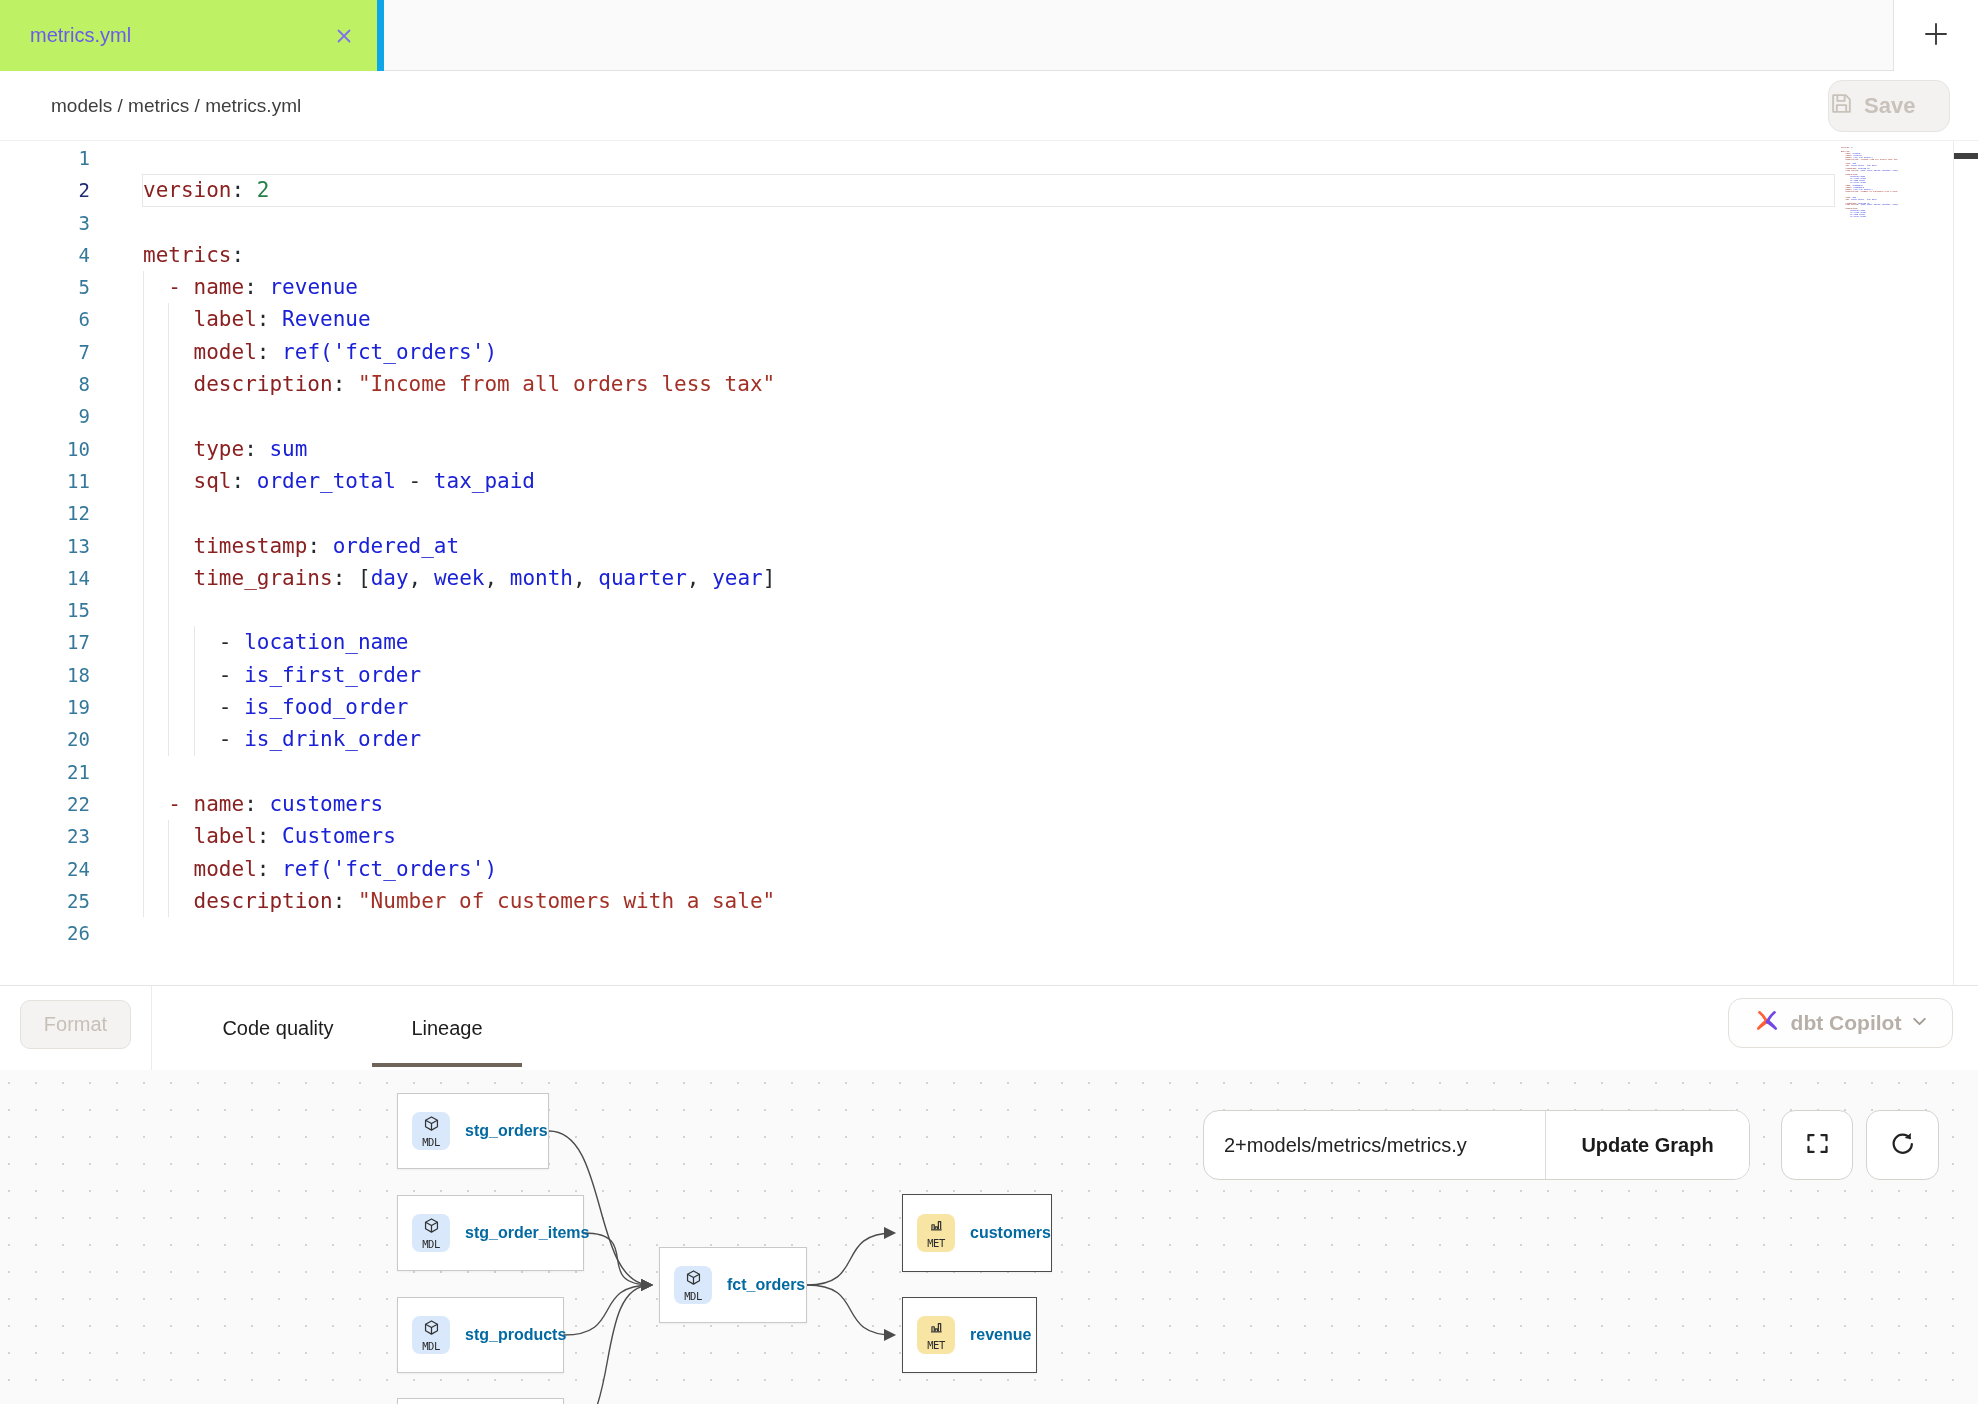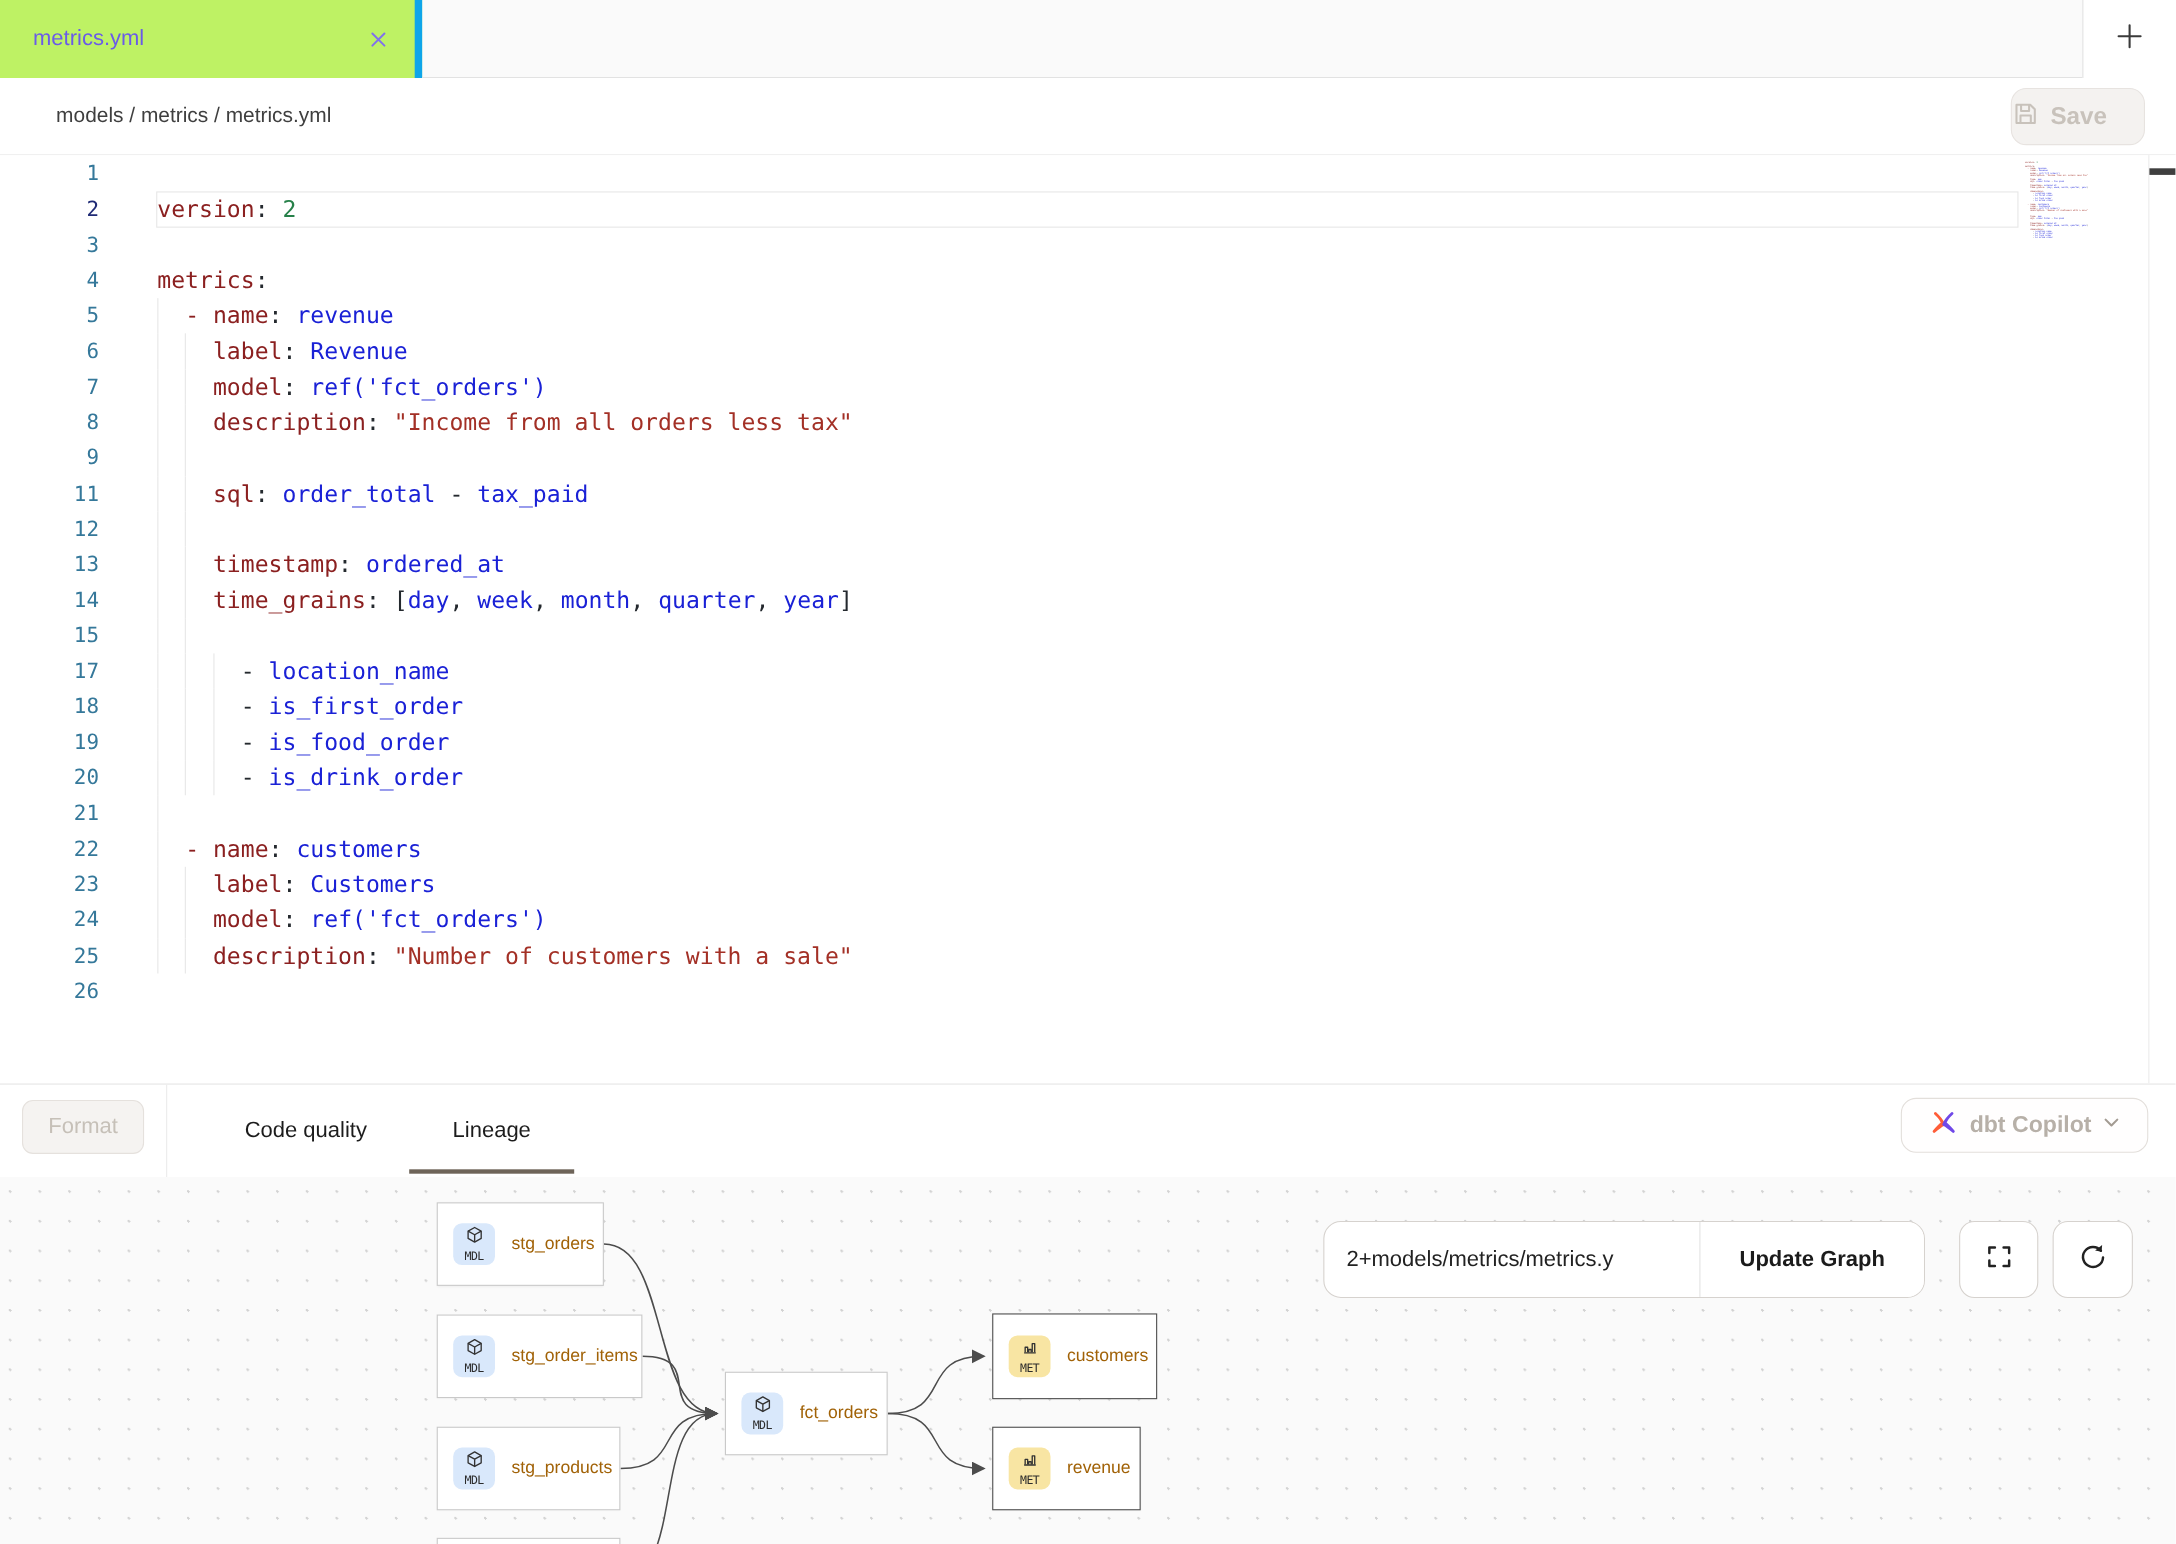--- a/index.html
+++ b/index.html
@@ -69,21 +69,21 @@
            background-size:27px 27px; background-position:8px 12px; overflow:hidden; }
   .edges-svg { position:absolute; left:0; top:0; }
   .gnode { position:absolute; background:#fff; border-radius:0; display:flex; align-items:center;
            padding-left:14px; gap:15px; box-shadow:0 1px 2px rgba(0,0,0,0.05); cursor:pointer; }
   .gnode.mdl { border:1.3px solid #c9c9c9; }
   .gnode.met { border:1.6px solid #4c4c4c; }
   .badge { width:38px; height:38px; border-radius:8px; display:flex; flex-direction:column;
            align-items:center; justify-content:center; flex:0 0 auto; }
   .badge .badge-label { font-family:"DejaVu Sans Mono", monospace; font-size:10.5px; color:#2b2b2b;
            letter-spacing:-0.5px; line-height:11px; }
-  .gnode .nlabel { font-size:16px; color:#a16207; white-space:nowrap; }
+  .gnode .nlabel { font-size:16px; color:#0369a1; white-space:nowrap;font-weight:bold; }
 
   .gcontrols { position:absolute; left:1203px; top:40px; width:547px; height:70px; background:#fff;
                border:1px solid #d6d2ce; border-radius:16px; display:flex; overflow:hidden; }
   .gsel-input { width:341px; height:100%; border:none; outline:none; font-size:20px; color:#222;
                 padding:0 14px 0 20px; font-family:"Liberation Sans", sans-serif; background:transparent; }
   .gsep { width:1px; height:100%; background:#dcdcdc; }
   .gupdate { flex:1; display:flex; align-items:center; justify-content:center; font-size:20px;
              font-weight:600; color:#1b1b1b; cursor:pointer; background:#fff; }
   .gsquare { position:absolute; top:40px; width:72px; height:70px; background:#fff;
              border:1px solid #d6d2ce; border-radius:14px; display:flex; align-items:center;
@@ -171,20 +171,26 @@
           <span class="guide" style="left:168.28px"></span>
           <span class="code"><span class="tok-w">    </span><span class="tok-k">description</span><span class="tok-p">:</span><span class="tok-w"> </span><span class="tok-s">"Income from all orders less tax"</span></span>
         </div>
         <div class="line">
           <span class="ln">9</span>
           <span class="guide" style="left:143px"></span>
           <span class="guide" style="left:168.28px"></span>
           <span class="code"></span>
         </div>
         <div class="line">
+          <span class="ln">10</span>
+          <span class="guide" style="left:143px"></span>
+          <span class="guide" style="left:168.28px"></span>
+          <span class="code"><span class="tok-w">    </span><span class="tok-k">type</span><span class="tok-p">:</span><span class="tok-w"> </span><span class="tok-v">sum</span></span>
+        </div>
+        <div class="line">
           <span class="ln">11</span>
           <span class="guide" style="left:143px"></span>
           <span class="guide" style="left:168.28px"></span>
           <span class="code"><span class="tok-w">    </span><span class="tok-k">sql</span><span class="tok-p">:</span><span class="tok-w"> </span><span class="tok-v">order_total</span><span class="tok-p"> - </span><span class="tok-v">tax_paid</span></span>
         </div>
         <div class="line">
           <span class="ln">12</span>
           <span class="guide" style="left:143px"></span>
           <span class="guide" style="left:168.28px"></span>
           <span class="code"></span>

